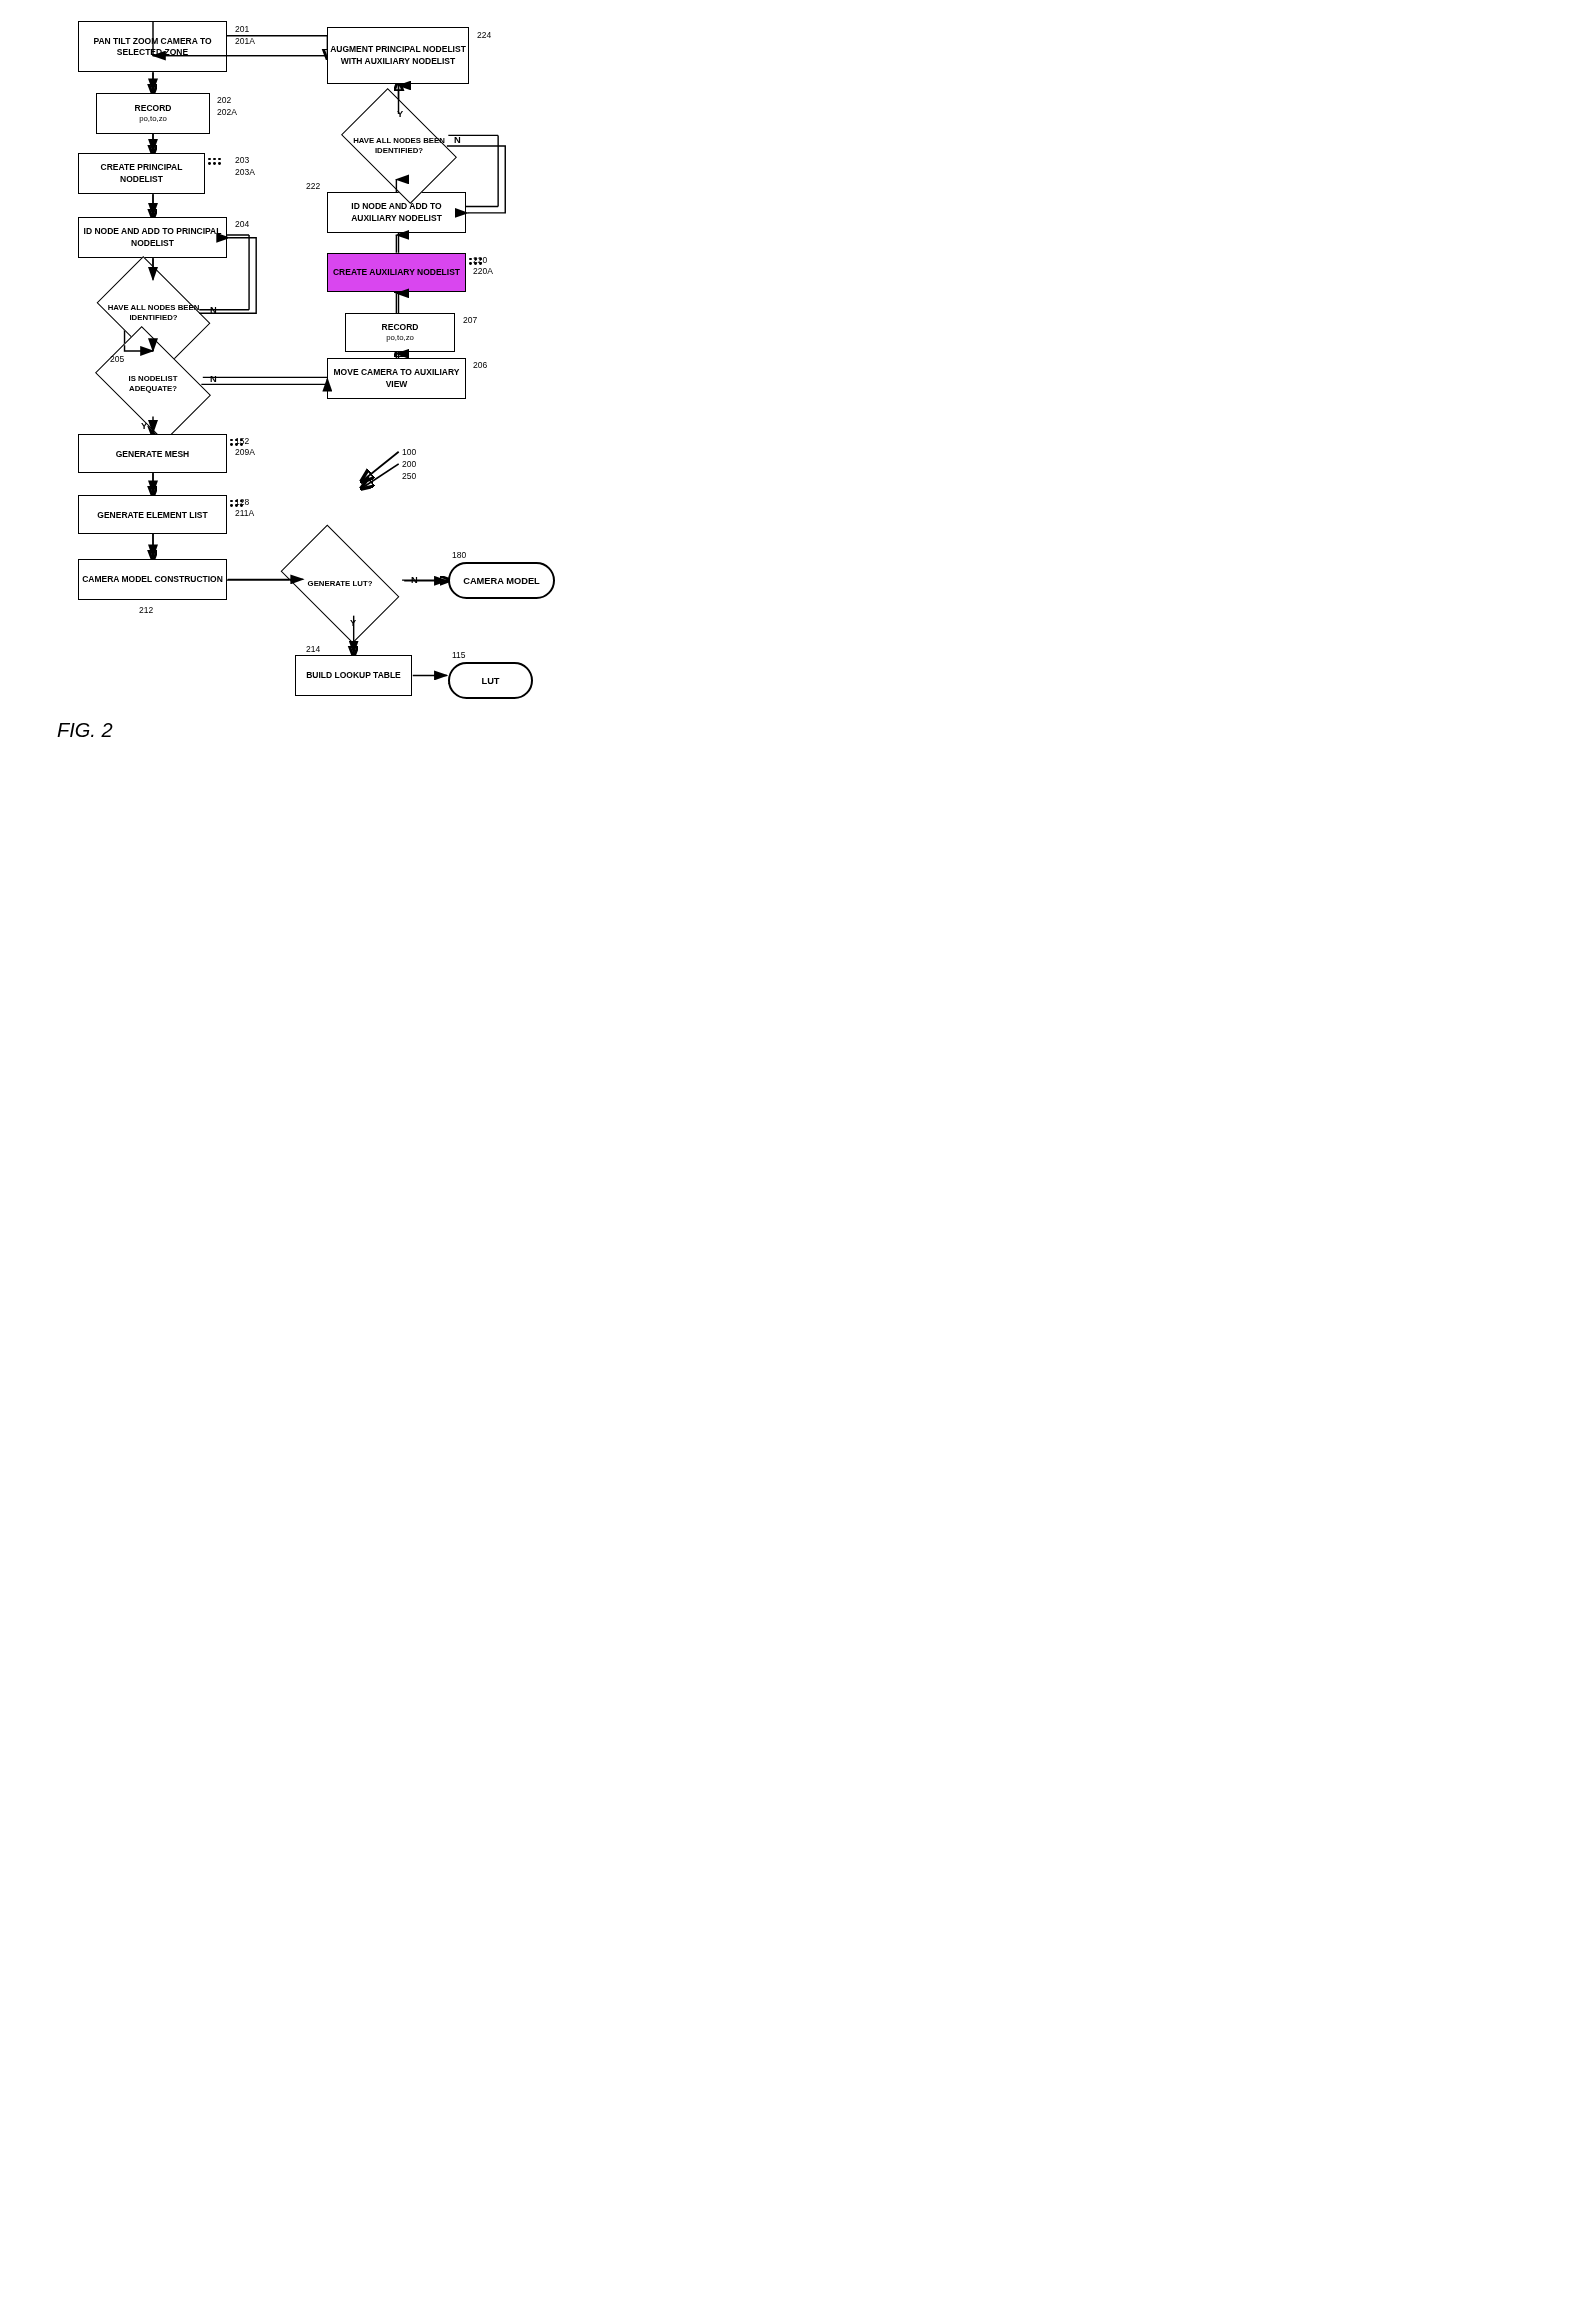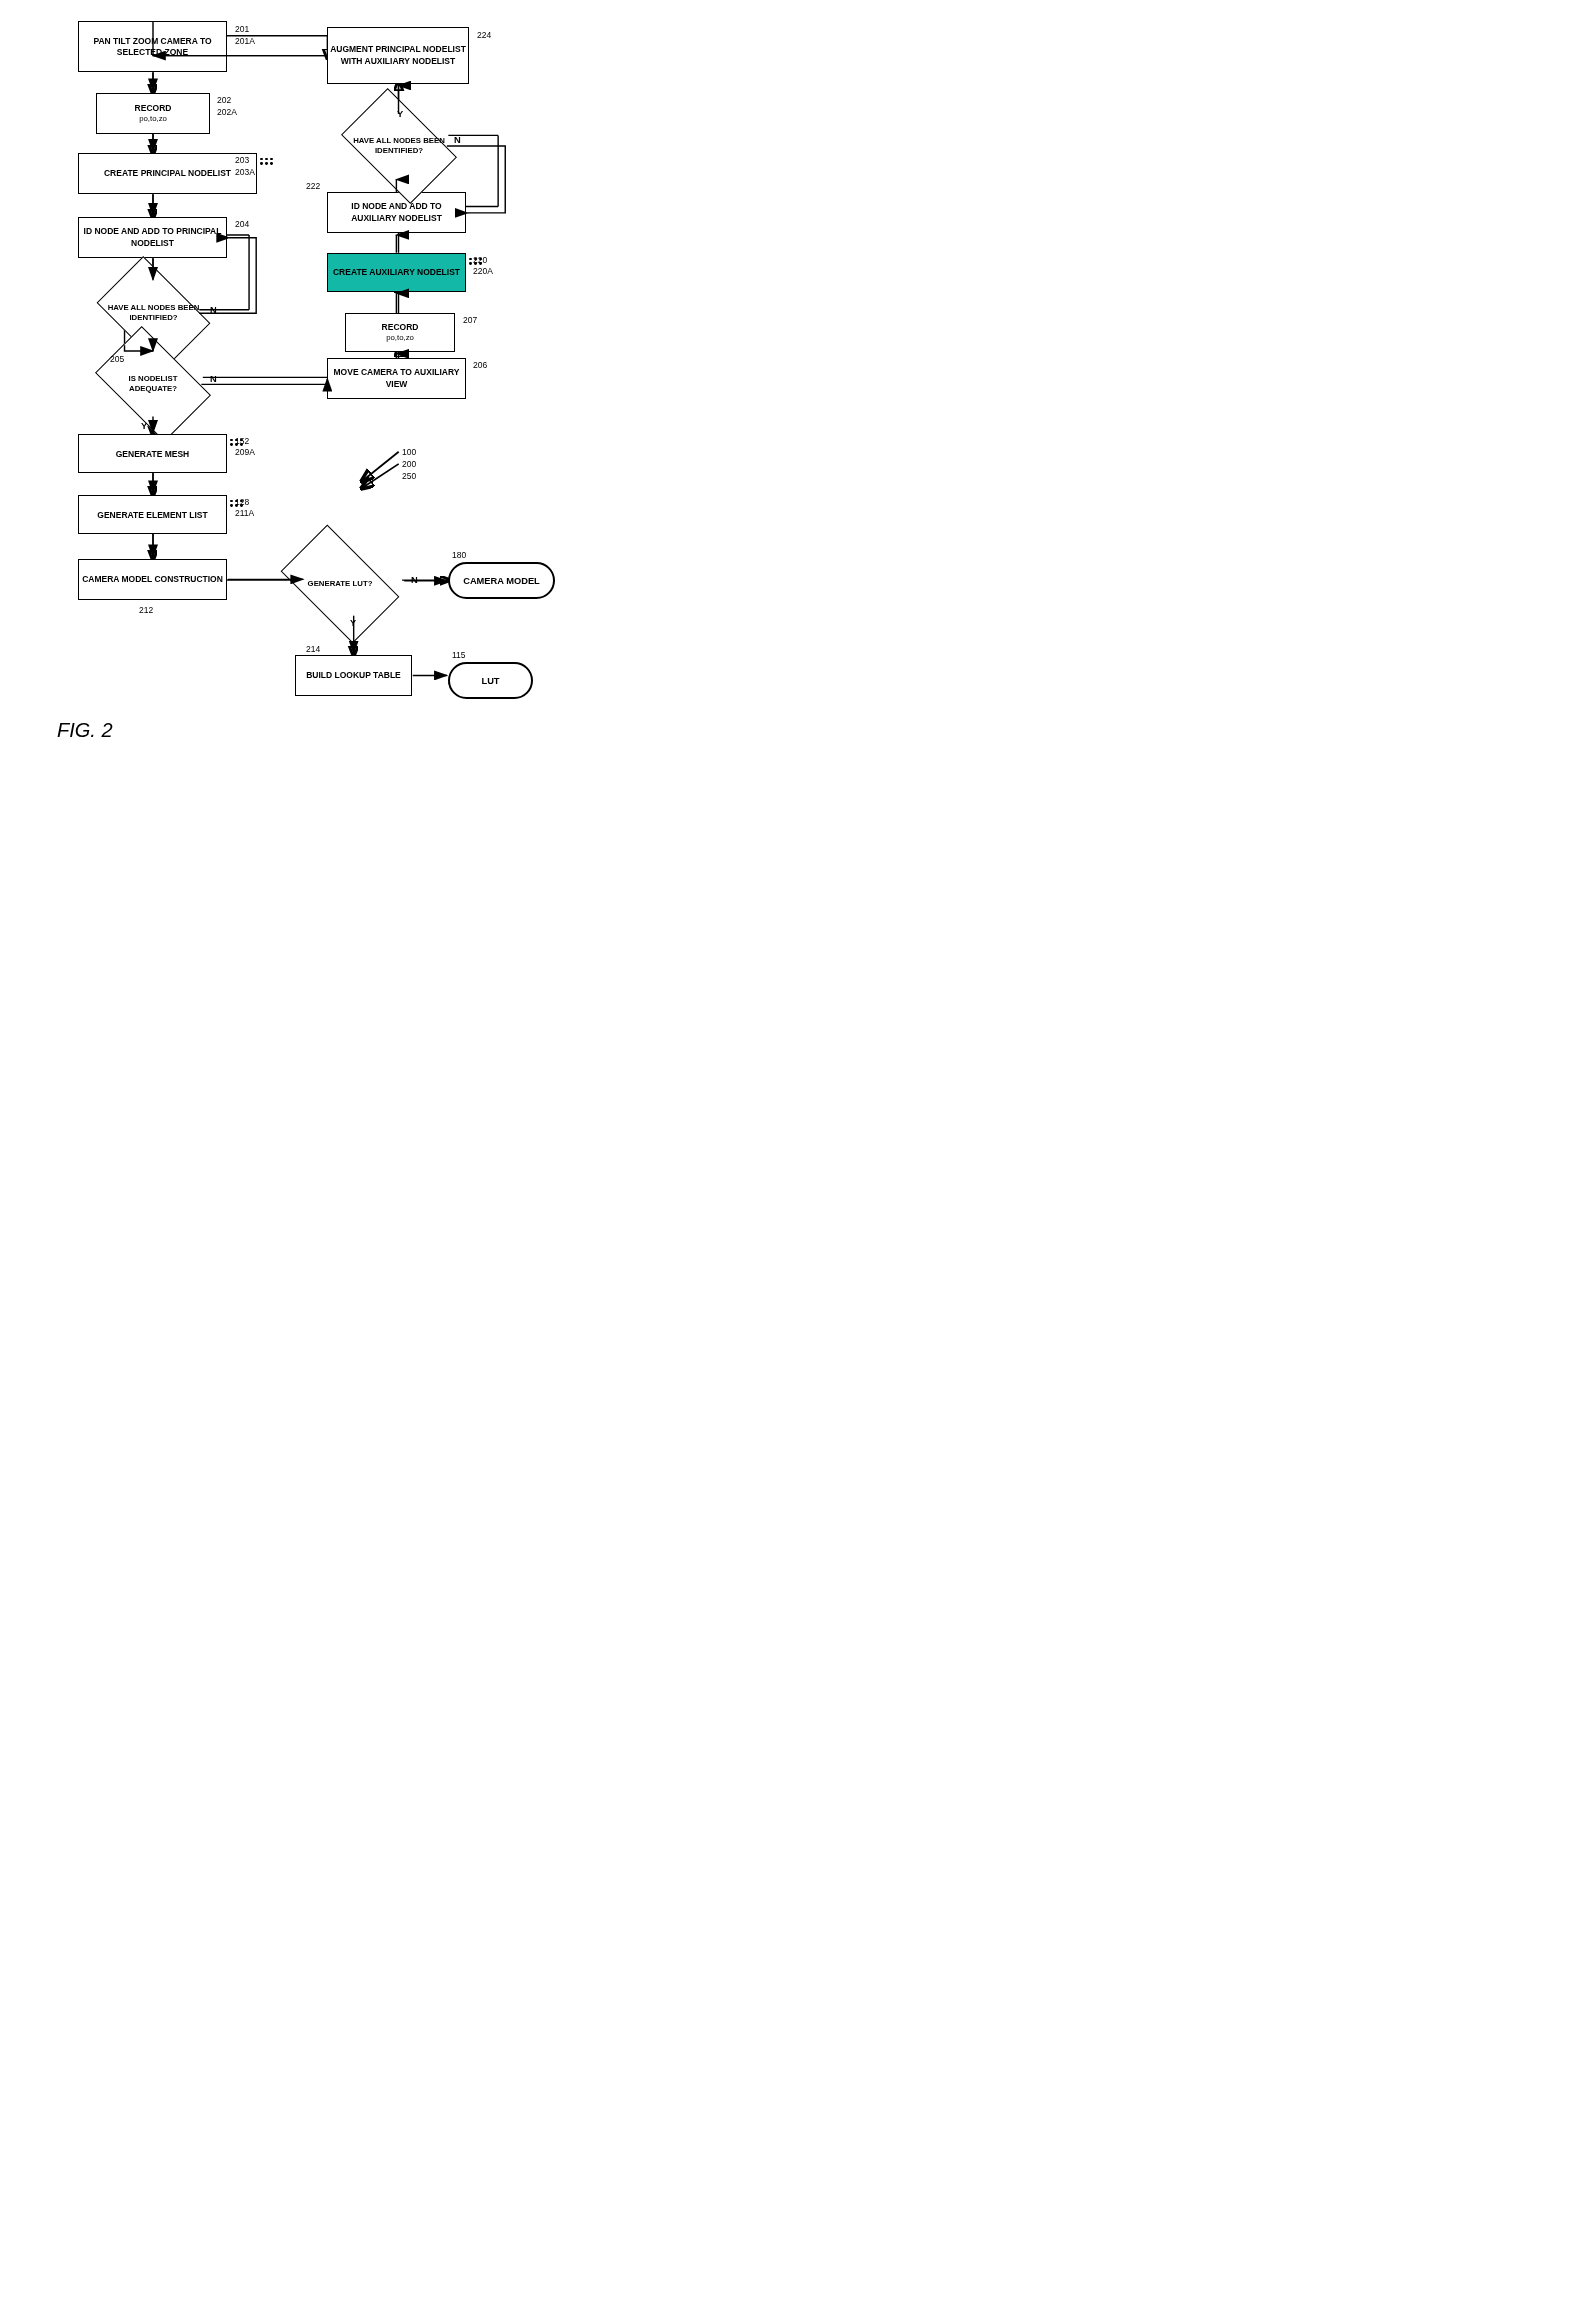--- a/index.html
+++ b/index.html
@@ -184,21 +184,21 @@
   <span class="ref-number" style="left:235px; top:24px;">201</span>
   <span class="ref-number" style="left:235px; top:36px;">201A</span>
 
   <div class="flow-box" style="left:96px; top:93px; width:114px; height:41px;">
     <span>RECORD</span>
     <span style="font-size:7.8px; font-weight:normal;">po,to,zo</span>
   </div>
   <span class="ref-number" style="left:217px; top:95px;">202</span>
   <span class="ref-number" style="left:217px; top:107px;">202A</span>
 
-  <div style="position:absolute; left:78px; top:153px; width:179px; height:41px; border:1.8px solid #000; background:#fff; display:flex; align-items:center; justify-content:center; text-align:center; font-size:8.5px; font-weight:bold; line-height:1.3;">
+  <div style="position:absolute; left:78px; top:153px; width:127px; height:41px; border:1.8px solid #000; background:#fff; display:flex; align-items:center; justify-content:center; text-align:center; font-size:8.5px; font-weight:bold; line-height:1.3;">
     <span>CREATE PRINCIPAL NODELIST</span>
 
     <div style="position:absolute; right:-17px; top:3.6px; display:grid; grid-template-columns:repeat(3,2.8px); gap:2.1px;">
       <span style="width:2.8px;height:2.8px;background:#000;border-radius:50%;display:block;"></span>
       <span style="width:2.8px;height:2.8px;background:#000;border-radius:50%;display:block;"></span>
       <span style="width:2.8px;height:2.8px;background:#000;border-radius:50%;display:block;"></span>
       <span style="width:2.8px;height:2.8px;background:#000;border-radius:50%;display:block;"></span>
       <span style="width:2.8px;height:2.8px;background:#000;border-radius:50%;display:block;"></span>
       <span style="width:2.8px;height:2.8px;background:#000;border-radius:50%;display:block;"></span>
     </div>
@@ -286,21 +286,21 @@
     <span>MOVE CAMERA TO AUXILIARY VIEW</span>
   </div>
   <span class="ref-number" style="left:473px; top:360px;">206</span>
 
   <div class="flow-box" style="left:345px; top:313px; width:110px; height:39px;">
     <span>RECORD</span>
     <span style="font-size:7.8px; font-weight:normal;">po,to,zo</span>
   </div>
   <span class="ref-number" style="left:463px; top:315px;">207</span>
 
-  <div style="position:absolute; left:327px; top:253px; width:139px; height:39px; border:1.8px solid #000; background:#14b8a6; display:flex; align-items:center; justify-content:center; text-align:center; font-size:8.5px; font-weight:bold; line-height:1.3;">
+  <div style="position:absolute; left:327px; top:253px; width:139px; height:39px; border:1.8px solid #000; background:#d946ef; display:flex; align-items:center; justify-content:center; text-align:center; font-size:8.5px; font-weight:bold; line-height:1.3;">
     <span>CREATE AUXILIARY NODELIST</span>
     <div style="position:absolute; right:-17px; top:3.6px; display:grid; grid-template-columns:repeat(3,2.8px); gap:2.1px;">
       <span style="width:2.8px;height:2.8px;background:#000;border-radius:50%;display:block;"></span>
       <span style="width:2.8px;height:2.8px;background:#000;border-radius:50%;display:block;"></span>
       <span style="width:2.8px;height:2.8px;background:#000;border-radius:50%;display:block;"></span>
       <span style="width:2.8px;height:2.8px;background:#000;border-radius:50%;display:block;"></span>
       <span style="width:2.8px;height:2.8px;background:#000;border-radius:50%;display:block;"></span>
       <span style="width:2.8px;height:2.8px;background:#000;border-radius:50%;display:block;"></span>
     </div>
   </div>

